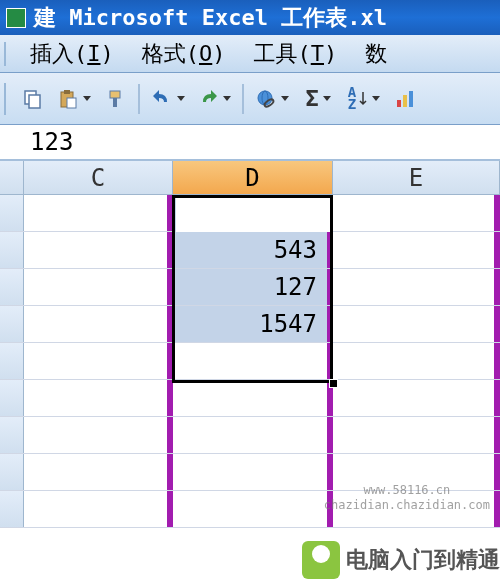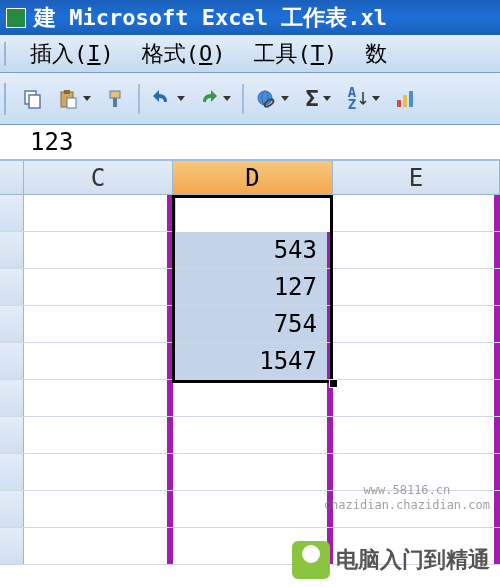--- a/index.html
+++ b/index.html
@@ -184,21 +184,20 @@
     }
     .footer-badge {
       position: absolute;
       bottom: 0;
       right: 0;
       left: 6px;
       height: 55px;
       display: flex;
       align-items: center;
       justify-content: flex-end;
-      padding-right: 10px;
       gap: 6px;
     }
     .badge-icon {
       width: 38px; height: 38px;
       background: #8bc540;
       border-radius: 6px;
       position: relative;
     }
     .badge-icon::after {
       content: '';
@@ -316,26 +315,20 @@
       </div>
       <div class="row">
         <div class="row-h"></div>
         <div class="cell col-c"></div>
         <div class="cell col-d sel">127</div>
         <div class="cell col-e"></div>
       </div>
       <div class="row">
         <div class="row-h"></div>
         <div class="cell col-c"></div>
-        <div class="cell col-d sel">754</div>
-        <div class="cell col-e"></div>
-      </div>
-      <div class="row">
-        <div class="row-h"></div>
-        <div class="cell col-c"></div>
         <div class="cell col-d sel">1547</div>
         <div class="cell col-e"></div>
       </div>
       <div class="row">
         <div class="row-h"></div>
         <div class="cell col-c"></div>
         <div class="cell col-d"></div>
         <div class="cell col-e"></div>
       </div>
       <div class="row">

